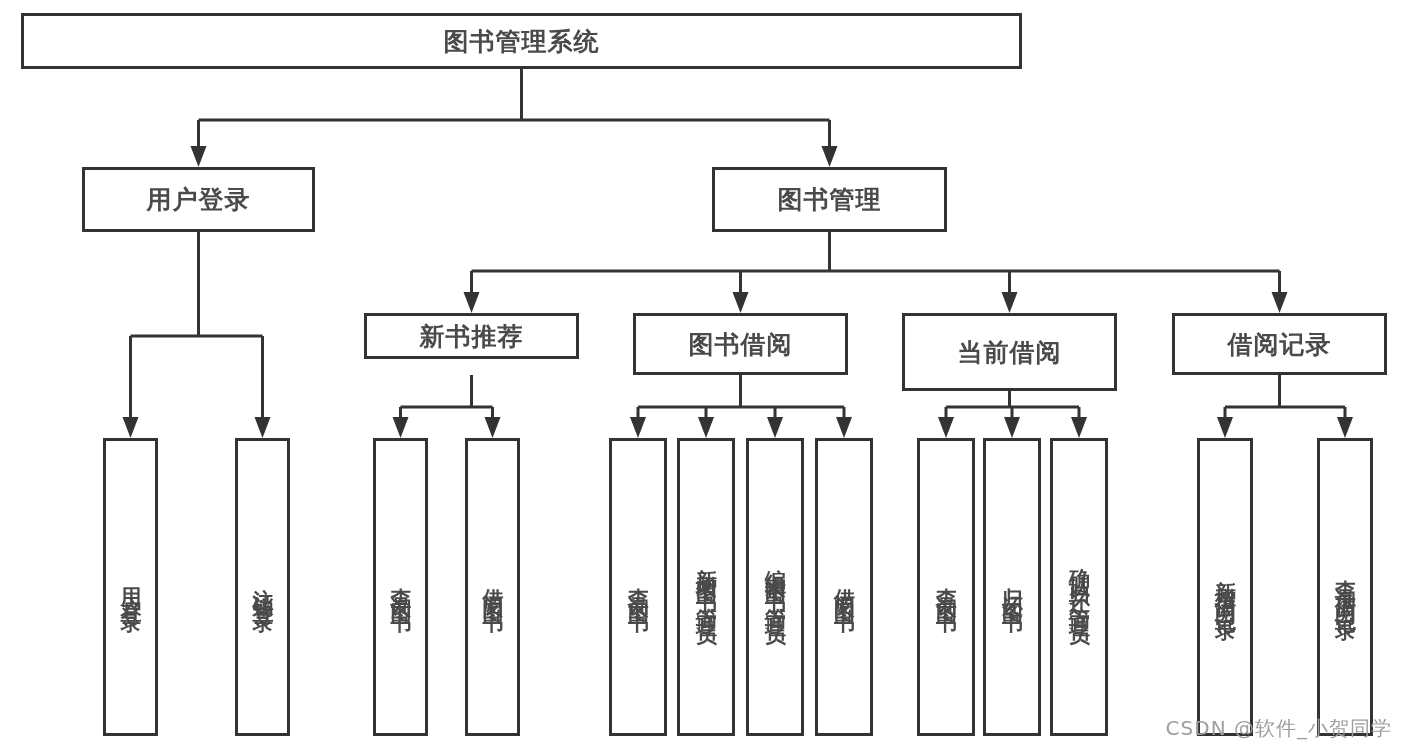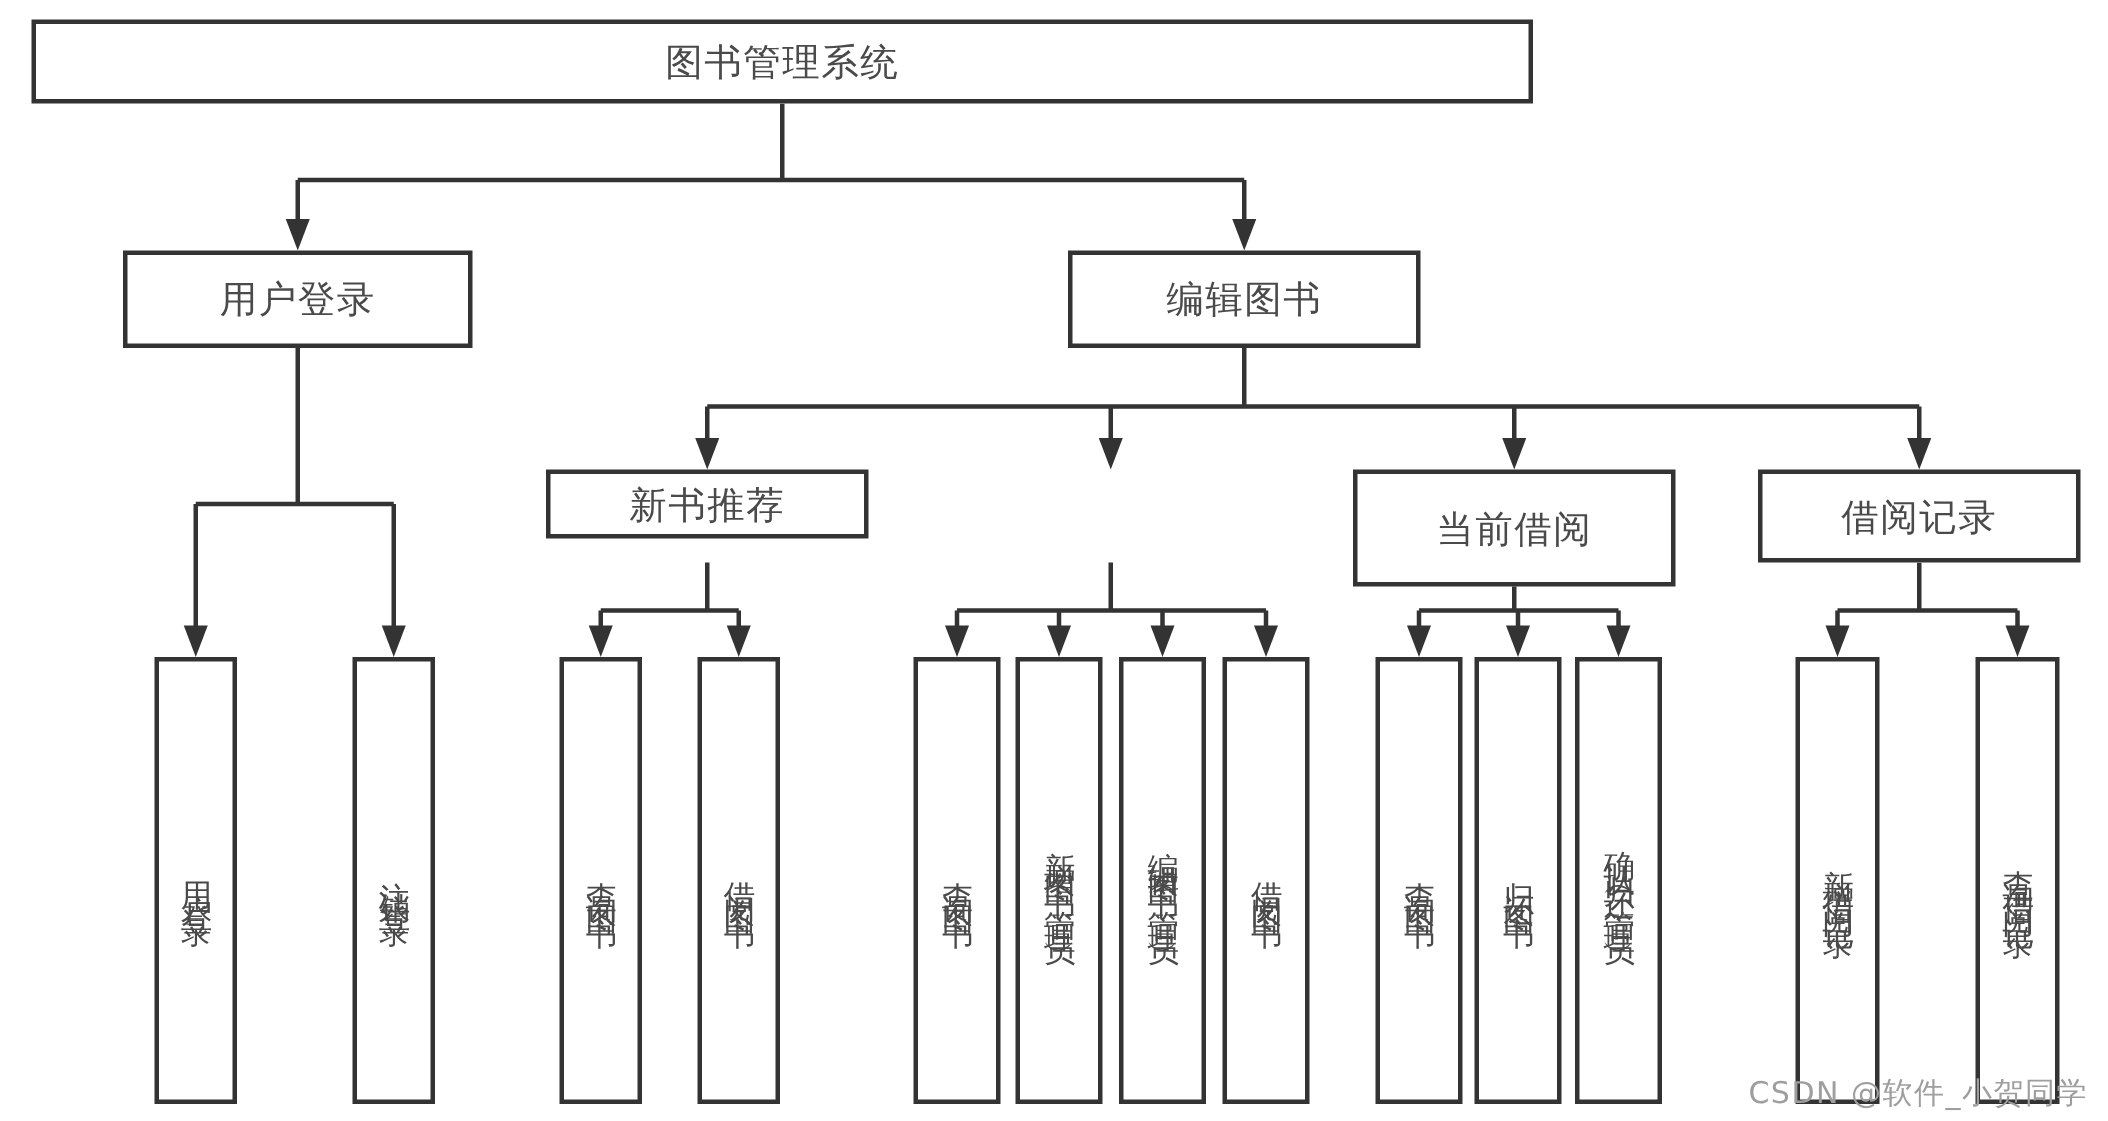--- a/index.html
+++ b/index.html
@@ -4,21 +4,21 @@
 <style>
   html,body { margin:0; padding:0; background:#ffffff; }
   .canvas {
     position:relative; width:1405px; height:747px; background:#ffffff;
     font-family:"DejaVu Sans","Liberation Sans",sans-serif; overflow:hidden;
   }
   .connectors { position:absolute; left:0; top:0; z-index:1; }
   .box {
     position:absolute; box-sizing:border-box; background:#ffffff;
     border:3px solid #333333; display:flex; align-items:center; justify-content:center;
-    color:#4a4a4a; z-index:2; text-align:center;
+    color:#4a4a4a; z-index:2; text-align:center;font-weight:bold;
   }
   .hbox { font-size:25px; letter-spacing:1px; white-space:nowrap; }
   .vbox {
     writing-mode:vertical-rl; text-orientation:mixed;
     font-size:21px; letter-spacing:8px; line-height:1;
   }
   .watermark {
     position:absolute; top:715px; right:13px; z-index:5;
     font-size:20px; color:#9e9e9e; letter-spacing:1px; white-space:nowrap;
   }
@@ -57,23 +57,24 @@
       <path d="M1004 417 H1020 L1012 438 Z"></path>
       <path d="M1071 417 H1087 L1079 438 Z"></path>
       <path d="M1217 417 H1233 L1225 438 Z"></path>
       <path d="M1337 417 H1353 L1345 438 Z"></path>
     </g>
   </svg>
 
   <div class="box hbox" style="left:21px;top:13px;width:1001px;height:56px">图书管理系统</div>
 
   <div class="box hbox" style="left:82px;top:167px;width:233px;height:65px">用户登录</div>
-  <div class="box hbox" style="left:712px;top:167px;width:235px;height:65px">编辑图书</div>
+  <div class="box hbox" style="left:712px;top:167px;width:235px;height:65px">图书管理</div>
 
   <div class="box hbox" style="left:364px;top:313px;width:215px;height:46px">新书推荐</div>
+  <div class="box hbox" style="left:633px;top:313px;width:215px;height:62px">图书借阅</div>
   <div class="box hbox" style="left:902px;top:313px;width:215px;height:78px">当前借阅</div>
   <div class="box hbox" style="left:1172px;top:313px;width:215px;height:62px">借阅记录</div>
 
   <div class="box vbox" style="left:103px;top:438px;width:55px;height:298px">用户登录</div>
   <div class="box vbox" style="left:235px;top:438px;width:55px;height:298px">注销登录</div>
 
   <div class="box vbox" style="left:373px;top:438px;width:55px;height:298px">查询图书</div>
   <div class="box vbox" style="left:465px;top:438px;width:55px;height:298px">借阅图书</div>
 
   <div class="box vbox" style="left:609px;top:438px;width:58px;height:298px">查询图书</div>

